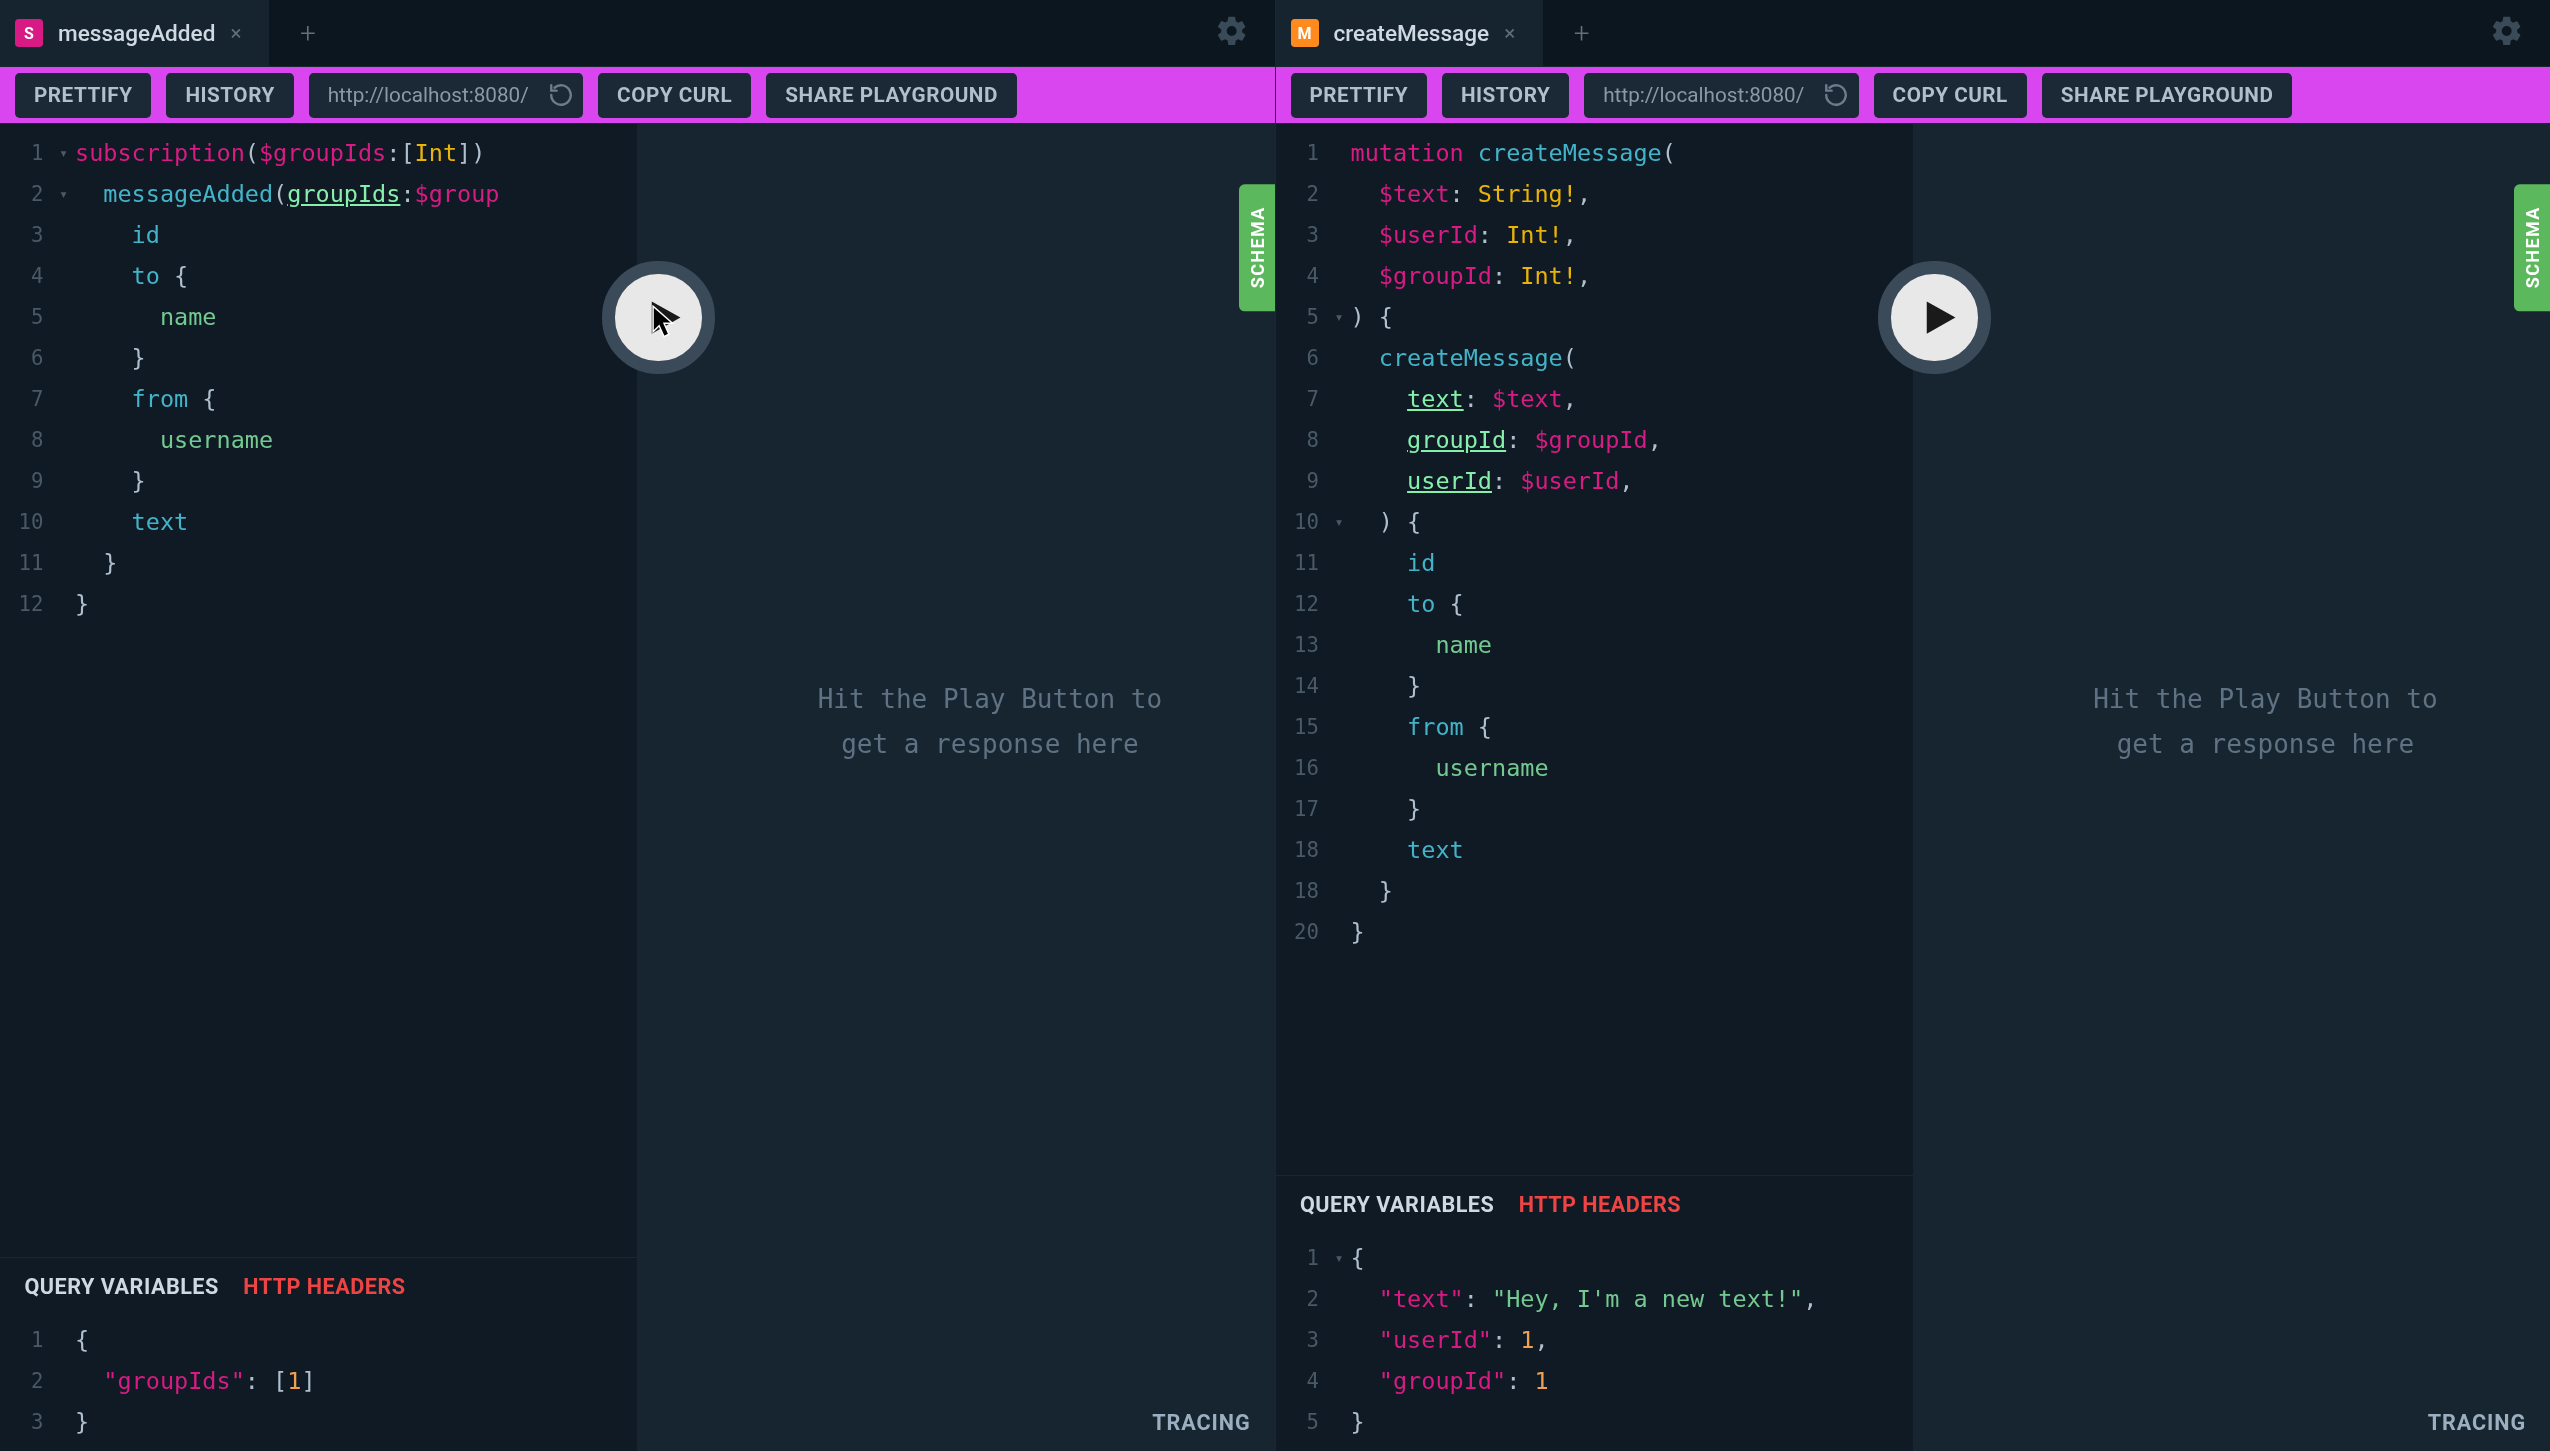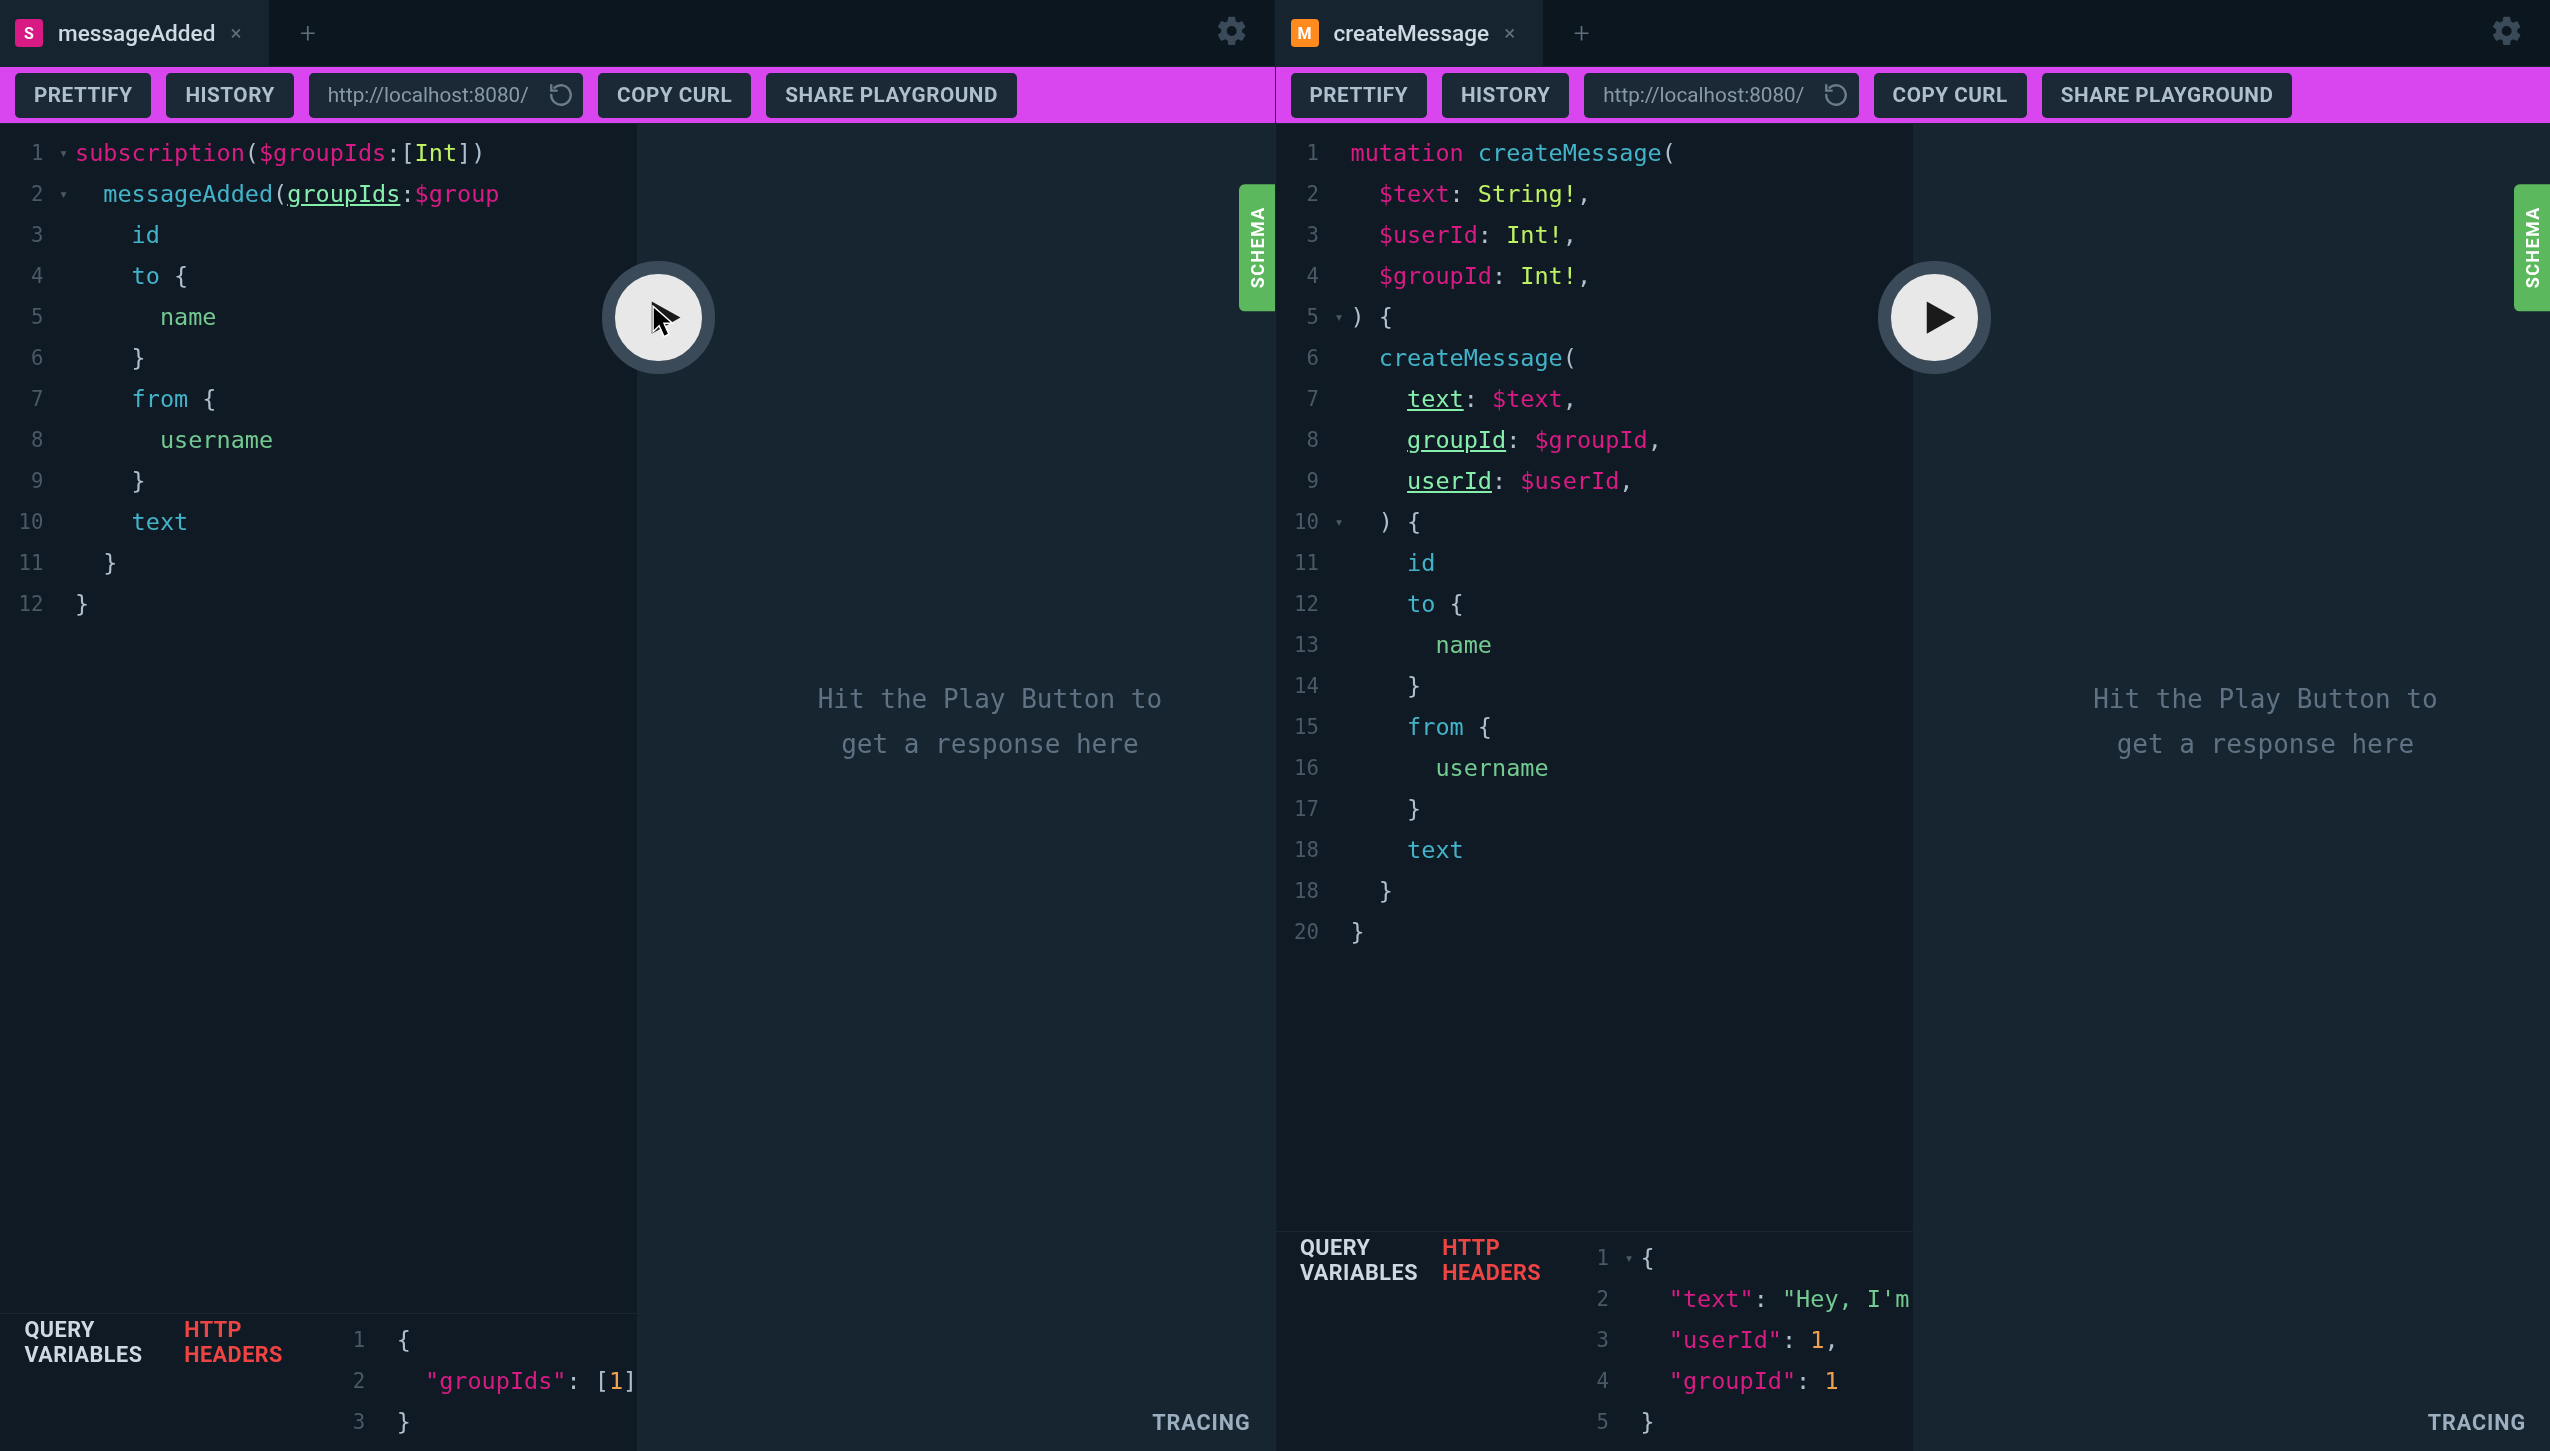--- a/index.html
+++ b/index.html
@@ -170,36 +170,36 @@
   .code {
     margin-left: 75px;
     font-family: "SF Mono", Menlo, Consolas, monospace;
     font-size: 23.5px;
     line-height: 41px;
     white-space: pre;
   }
   .tok-kw { color: #d81b84; }
   .tok-fn { color: #42b3c8; }
   .tok-var { color: #d81b84; }
-  .tok-type { color: #bef264; }
+  .tok-type { color: #eab308; }
   .tok-field { color: #42b3c8; }
   .tok-arg { color: #86efac; text-decoration: underline; }
   .tok-punc { color: #b0bfcd; }
   .tok-name2 { color: #73c990; }
   .tok-white { color: #c9d4de; }
   .tok-key { color: #d81b84; }
   .tok-str { color: #73c990; }
   .tok-num { color: #f0a050; }
 
   
   .vars-panel {
     background: #0f1a24;
     border-top: 0.9px solid #1a2733;
     display: flex;
-    flex-direction: row;
+    flex-direction: column;
   }
   .vars-tabs {
     height: 56px;
     display: flex;
     align-items: center;
     padding: 0 24.4px;
     gap: 24.4px;
   }
   .vars-tab {
     font-size: 21.6px;

